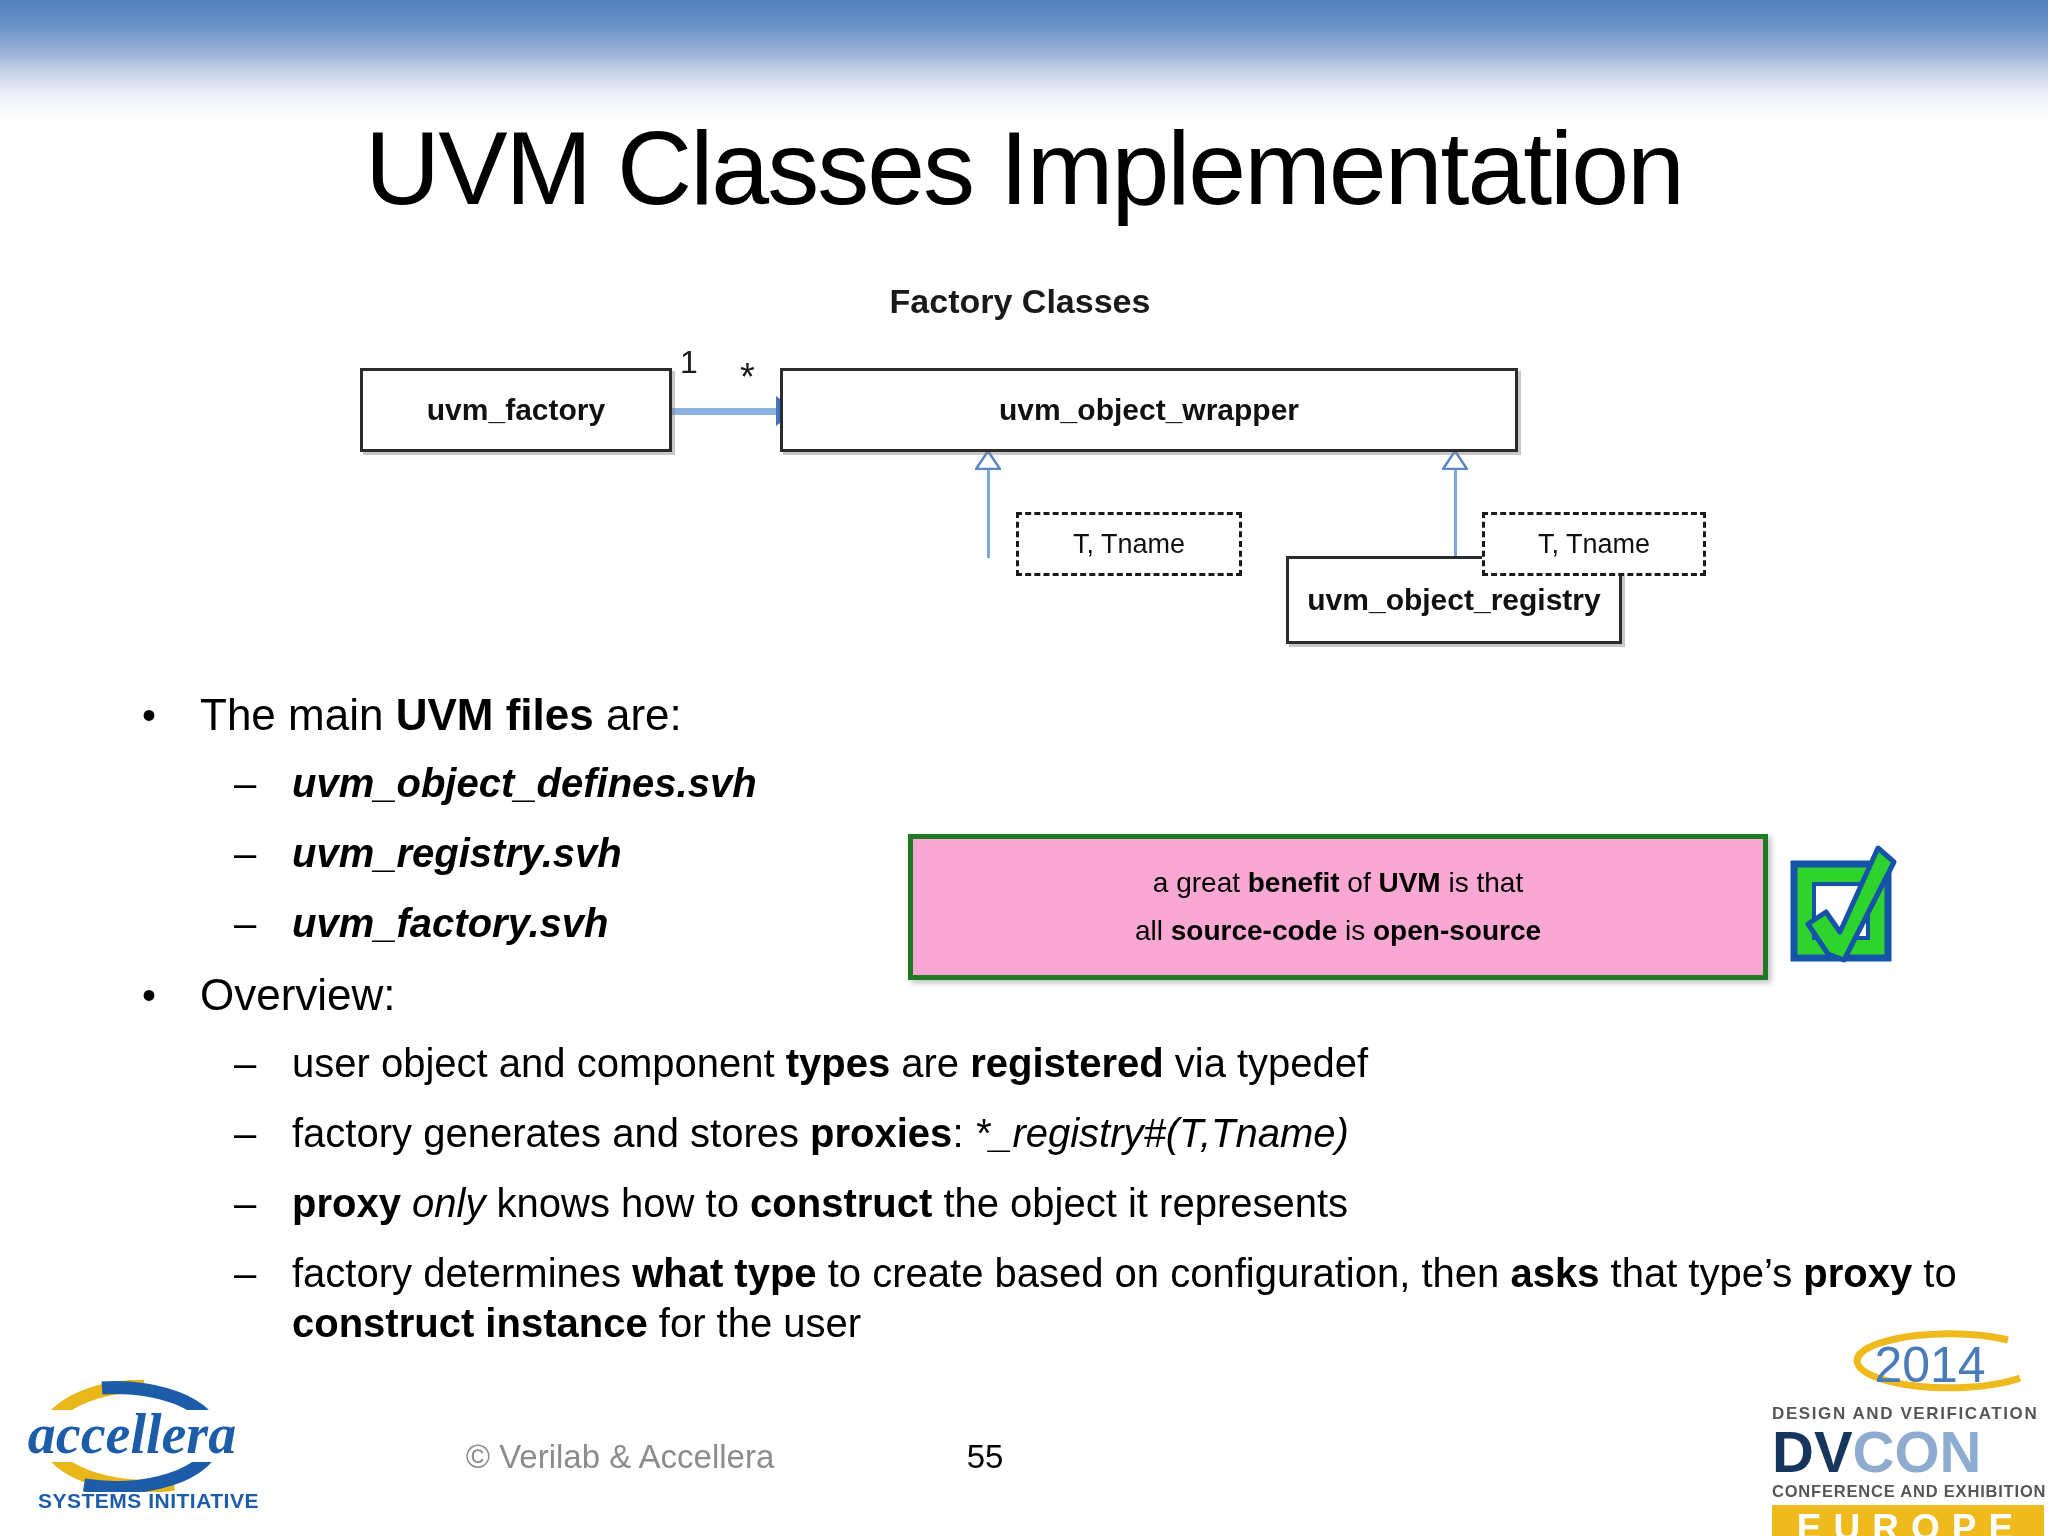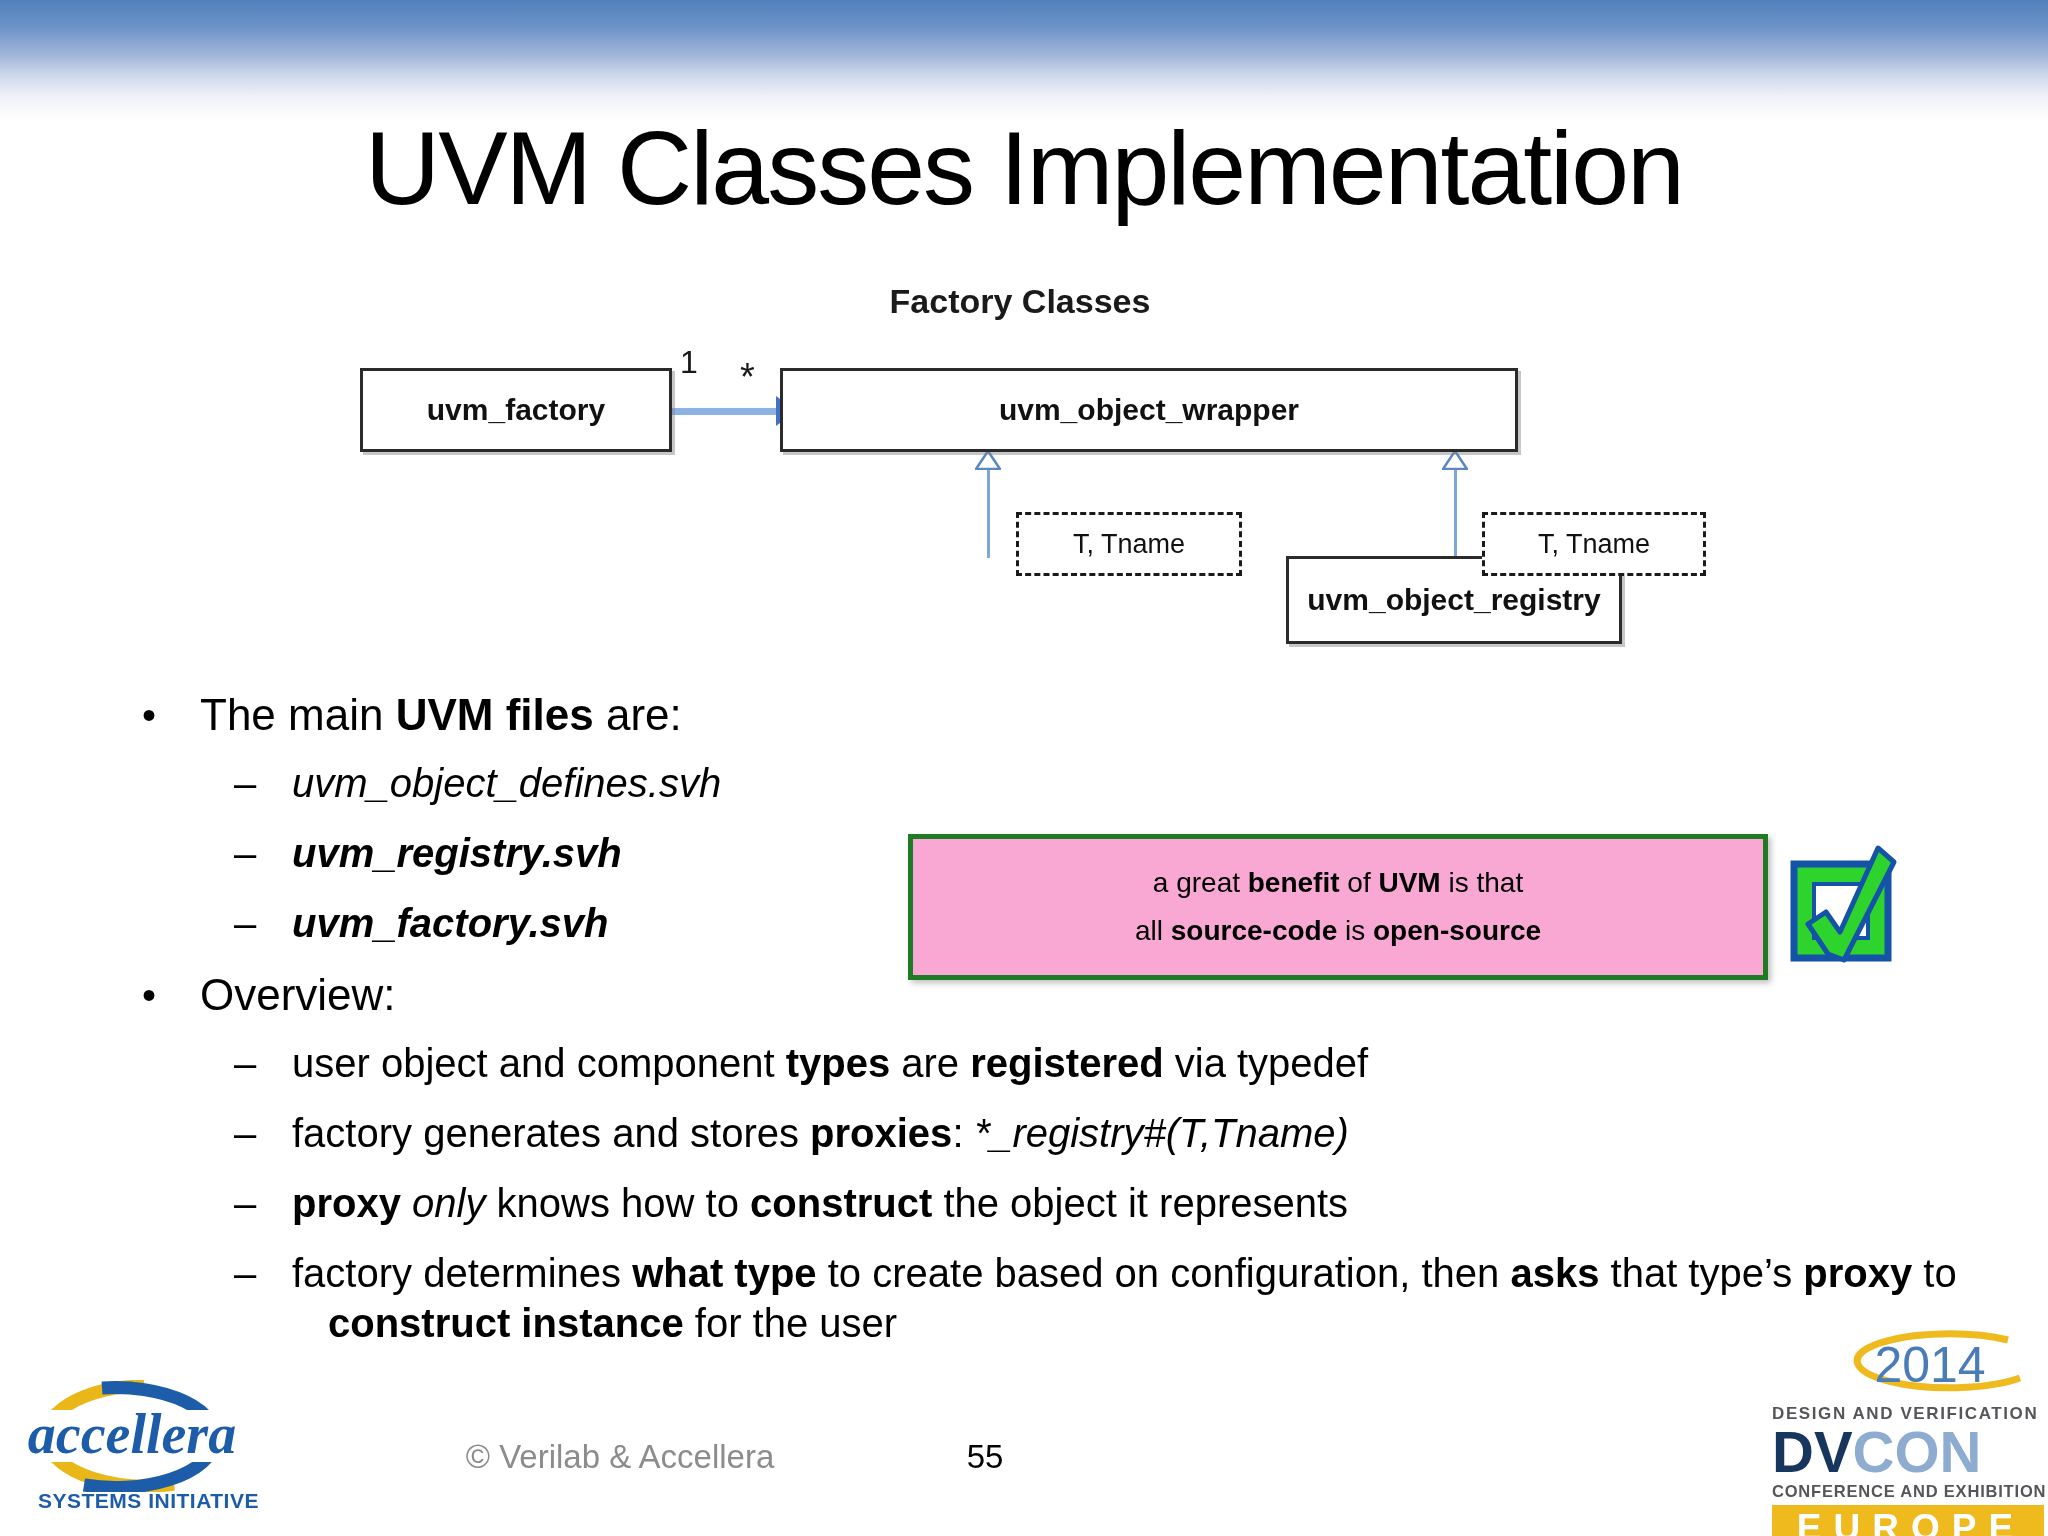--- a/index.html
+++ b/index.html
@@ -135,21 +135,21 @@
   <div class="tparam-box" id="tparam-left">T, Tname</div>
   <div class="tparam-box" id="tparam-right">T, Tname</div>
 
   <div id="bullets">
     <div class="b-item b-l1">
       <span class="marker">•</span>
       <span class="txt"><span>The main </span><span style="font-weight: bold;">UVM files</span><span> are:</span></span>
     </div>
     <div class="b-item b-l2 b-files">
       <span class="marker">–</span>
-      <span class="txt"><span style="font-weight: normal; font-style: italic;">uvm_object_defines.svh</span></span>
+      <span class="txt"><span style="font-weight: bold; font-style: italic;">uvm_object_defines.svh</span></span>
     </div>
     <div class="b-item b-l2 b-files">
       <span class="marker">–</span>
       <span class="txt"><span style="font-weight: bold; font-style: italic;">uvm_registry.svh</span></span>
     </div>
     <div class="b-item b-l2 b-files">
       <span class="marker">–</span>
       <span class="txt"><span style="font-weight: bold; font-style: italic;">uvm_factory.svh</span></span>
     </div>
     <div class="b-item b-l1" id="b-overview">
@@ -163,21 +163,21 @@
     <div class="b-item b-l2">
       <span class="marker">–</span>
       <span class="txt"><span>factory generates and stores </span><span style="font-weight: bold;">proxies</span><span>: </span><span style="font-style: italic;">*_registry#(T,Tname)</span></span>
     </div>
     <div class="b-item b-l2">
       <span class="marker">–</span>
       <span class="txt"><span style="font-weight: bold;">proxy</span><span> </span><span style="font-style: italic;">only</span><span> knows how to </span><span style="font-weight: bold;">construct</span><span> the object it represents</span></span>
     </div>
     <div class="b-item b-l2">
       <span class="marker">–</span>
-      <span class="txt"><span>factory determines </span><span style="font-weight: bold;">what type</span><span> to create based on configuration, then </span><span style="font-weight: bold;">asks</span><span> that type’s </span><span style="font-weight: bold;">proxy</span><span> to </span><span style="font-weight: bold; margin-left: 36px;">construct instance</span><span> for the user</span></span>
+      <span class="txt"><span>factory determines </span><span style="font-weight: bold;">what type</span><span> to create based on configuration, then </span><span style="font-weight: bold;">asks</span><span> that type’s </span><span style="font-weight: bold;">proxy</span><span> to </span><span style="font-weight: bold;">construct instance</span><span> for the user</span></span>
     </div>
   </div>
 
   <div id="callout">
     <div><span>a great </span><span style="font-weight: bold;">benefit</span><span> of </span><span style="font-weight: bold;">UVM</span><span> is that</span></div>
     <div><span>all </span><span style="font-weight: bold;">source-code</span><span> is </span><span style="font-weight: bold;">open-source</span></div>
   </div>
 
   <svg id="check-icon" width="118" height="140" viewBox="0 0 118 140">
     <rect x="10" y="32" width="94" height="94" fill="#2ed32e" stroke="#1553a8" stroke-width="7"></rect>

